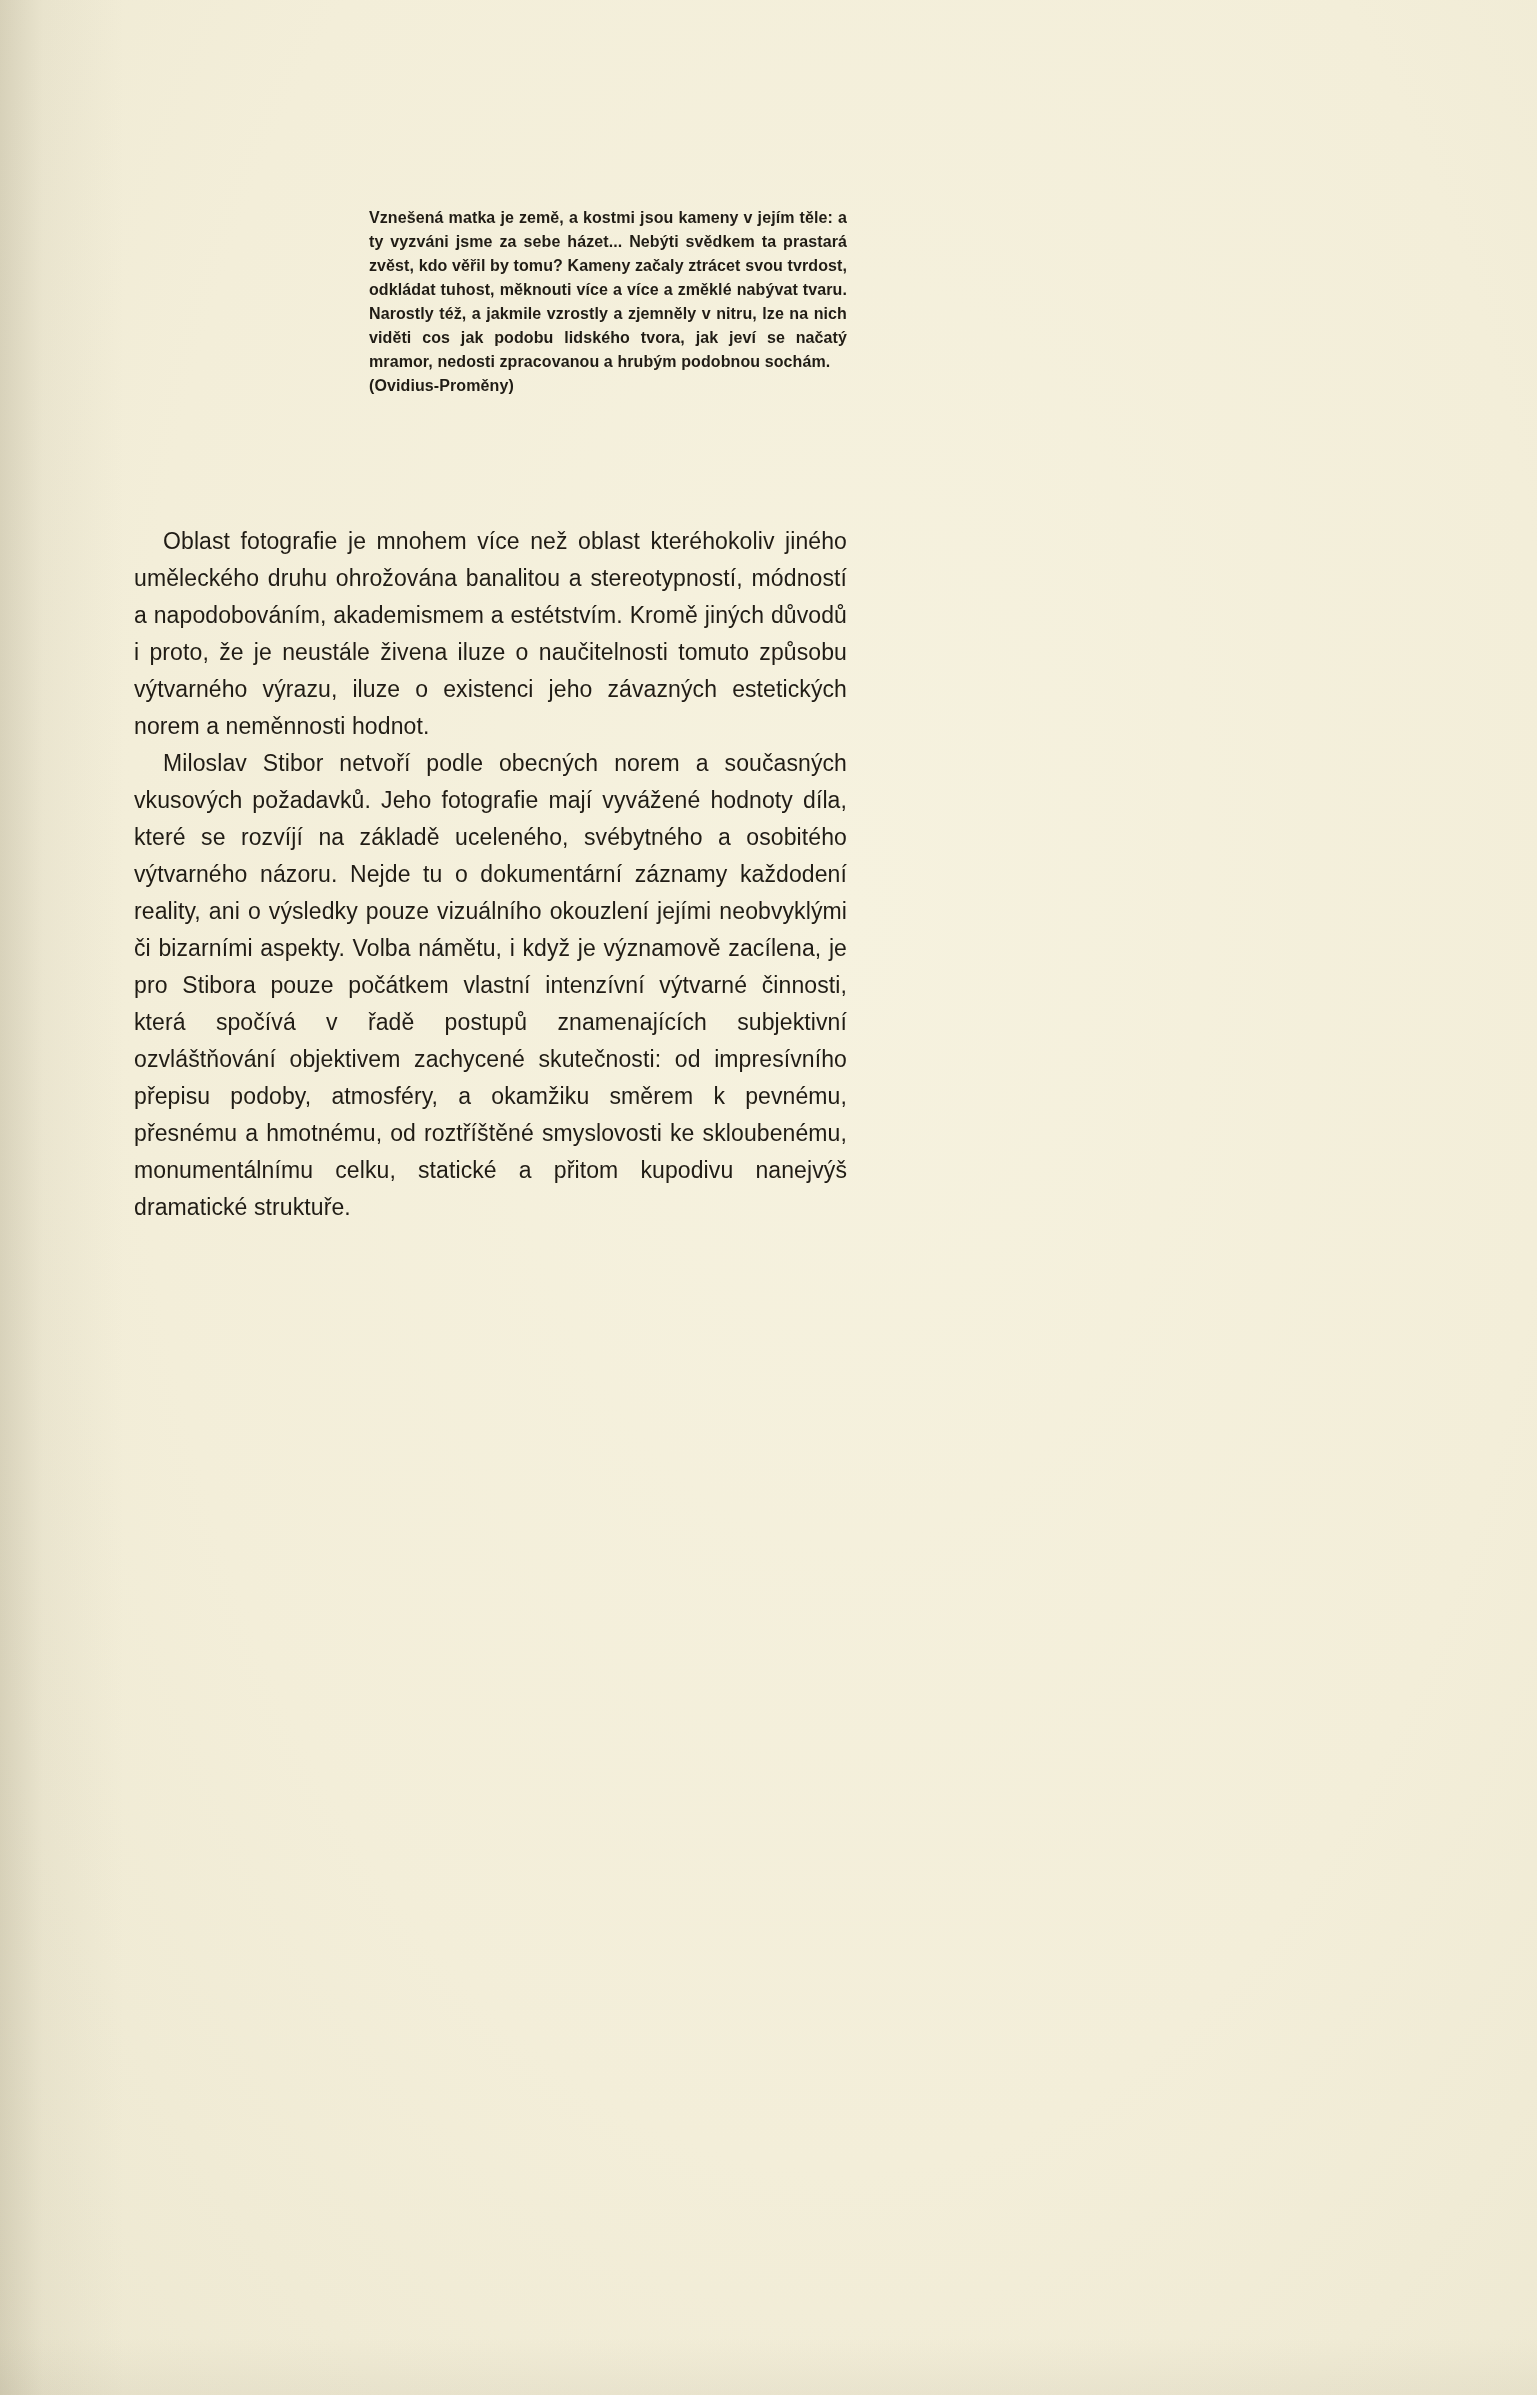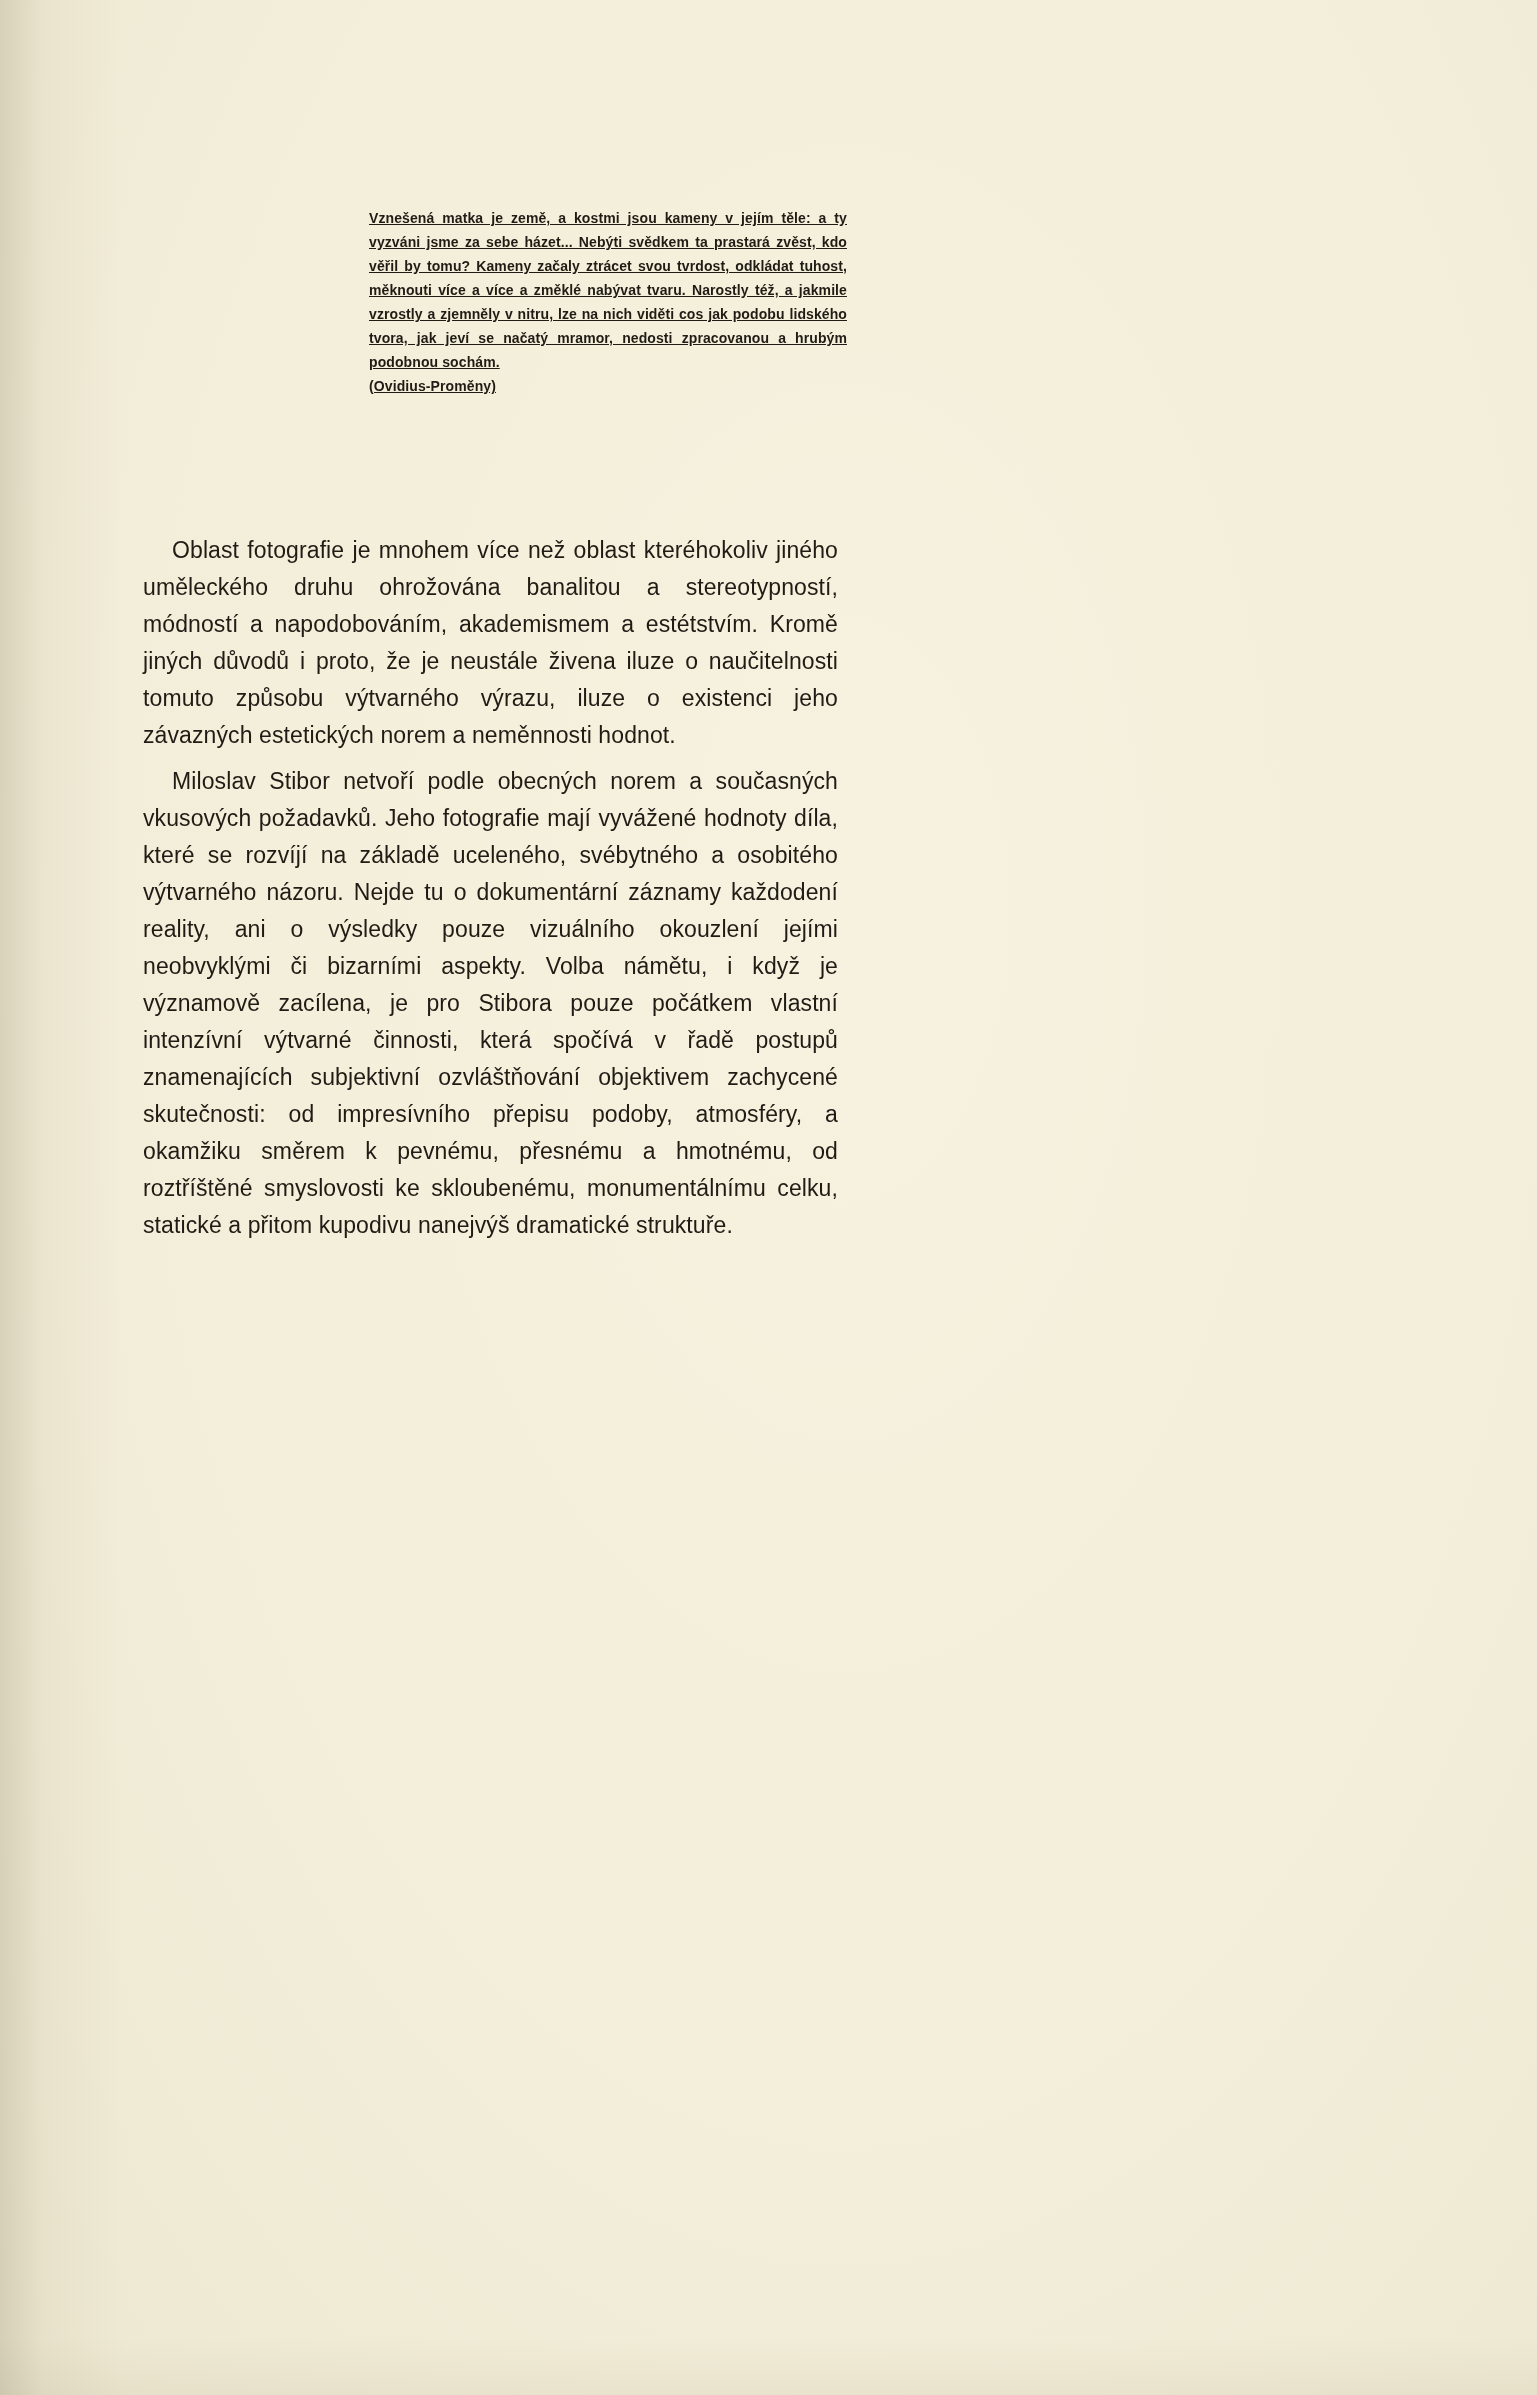--- a/index.html
+++ b/index.html
@@ -20,44 +20,43 @@
     background:
       linear-gradient(90deg, rgba(115,105,75,0.20) 0px, rgba(115,105,75,0.06) 43px, rgba(115,105,75,0.0) 125px),
       linear-gradient(0deg, rgba(115,105,75,0.07) 0px, rgba(115,105,75,0.0) 58px),
       radial-gradient(ellipse at 55% 38%, #f6f2df 0%, #f3eed9 60%, #ede8d1 100%);
   }
   .epigraph {
     position: absolute;
     left: 369px;
     top: 206px;
     width: 478px;
-    font-size: 14px;
+    font-size: 16px;
     line-height: 24px;
     font-weight: bold;
     text-align: justify;
     letter-spacing: 0.1px;
-    text-decoration: underline;
   }
   .epigraph-attribution {
     text-align: left;
     font-weight: bold;
   }
   .body-text {
     position: absolute;
     left: 134px;
     top: 523px;
     width: 713px;
     font-size: 23px;
     line-height: 37px;
     font-weight: 500;
     text-align: justify;
     letter-spacing: 0.1px;
   }
   .body-text p {
-    margin: 9px;
+    margin: 0;
     text-indent: 29px;
   }
 </style>
 </head>
 <body>
 
 <div class="page">
 
   <section class="epigraph">
     <div class="epigraph-text">Vznešená matka je země, a kostmi jsou kameny v jejím těle: a ty vyzváni jsme za sebe házet... Nebýti svědkem ta prastará zvěst, kdo věřil by tomu? Kameny začaly ztrácet svou tvrdost, odkládat tuhost, měknouti více a více a změklé nabývat tvaru. Narostly též, a jakmile vzrostly a zjemněly v nitru, lze na nich viděti cos jak podobu lidského tvora, jak jeví se načatý mramor, nedosti zpracovanou a hrubým podobnou sochám.</div>

